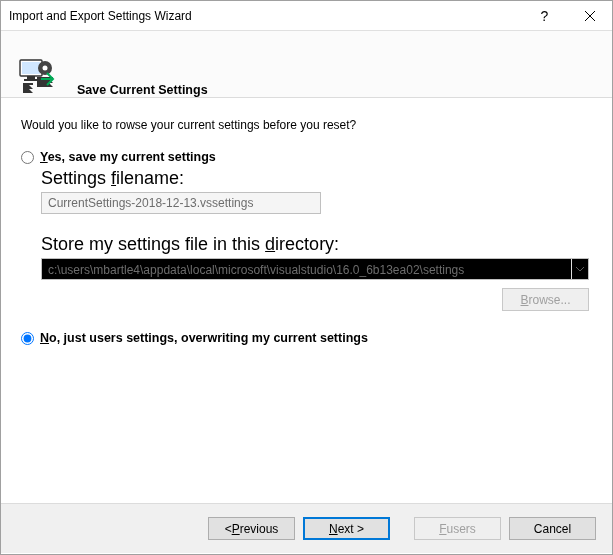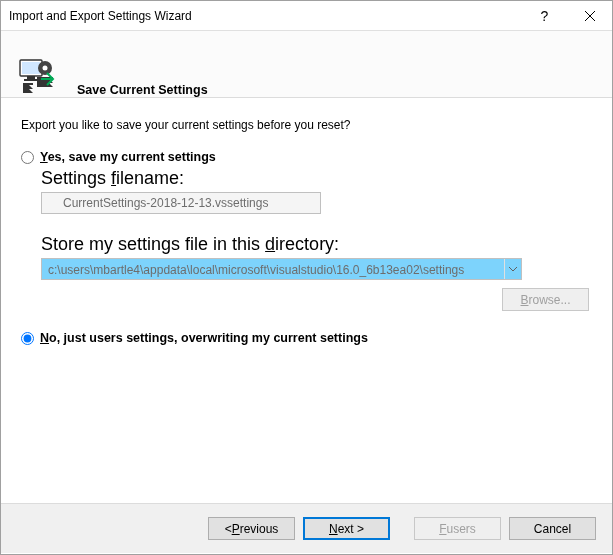--- a/index.html
+++ b/index.html
@@ -96,34 +96,34 @@
     margin-top: 4px;
   }
   .sub-label {
     font-size: 18px;
     margin-bottom: 3px;
     display: block;
   }
   .text-input {
     width: 280px;
     height: 22px;
-    padding: 2px 21px;
+    padding: 2px 6px;
     font-family: inherit;
     font-size: 12px;
     border: 1px solid #c0c0c0;
     background: #f5f5f5;
     color: #6d6d6d;
   }
   .dir-row { margin-top: 20px; }
   .combo {
-    width: 481px;
+    width: 548px;
     height: 22px;
     display: flex;
     border: 1px solid #c0c0c0;
-    background: #7dd3fc;
+    background: #000000;
   }
   .combo-text {
     flex: 1;
     padding: 2px 6px;
     font-size: 12px;
     color: #6d6d6d;
     line-height: 18px;
     white-space: nowrap;
     overflow: hidden;
   }
@@ -220,21 +220,21 @@
       <path d="M18 18 L34 18 L34 20 L30 20 L34 24 L30 24 L34 28 L18 28 Z" fill="#333"></path>
       <path d="M4 24 L14 24 L14 26 L10 26 L14 30 L10 30 L14 34 L4 34 Z" fill="#333"></path>
       <path d="M28 14 L34 20 L28 26" fill="none" stroke="#0a5" stroke-width="2"></path>
       <line x1="22" y1="20" x2="34" y2="20" stroke="#0a5" stroke-width="2"></line>
     </svg>
   </div>
   <div class="header-title">Save Current Settings</div>
 </div>
 
 <div class="content">
-  <div class="prompt">Export you like to save your current settings before you reset?</div>
+  <div class="prompt">Would you like to rowse your current settings before you reset?</div>
 
   <div class="radio-row">
     <input type="radio" name="saveopt" style="">
     <label><span class="underline">Y</span><span>es, save my current settings</span></label>
   </div>
 
   <div class="sub-block">
     <span class="sub-label"><span>Settings </span><span class="underline">f</span><span>ilename:</span></span>
     <input class="text-input" type="text" disabled="" value="CurrentSettings-2018-12-13.vssettings" style="">
 

